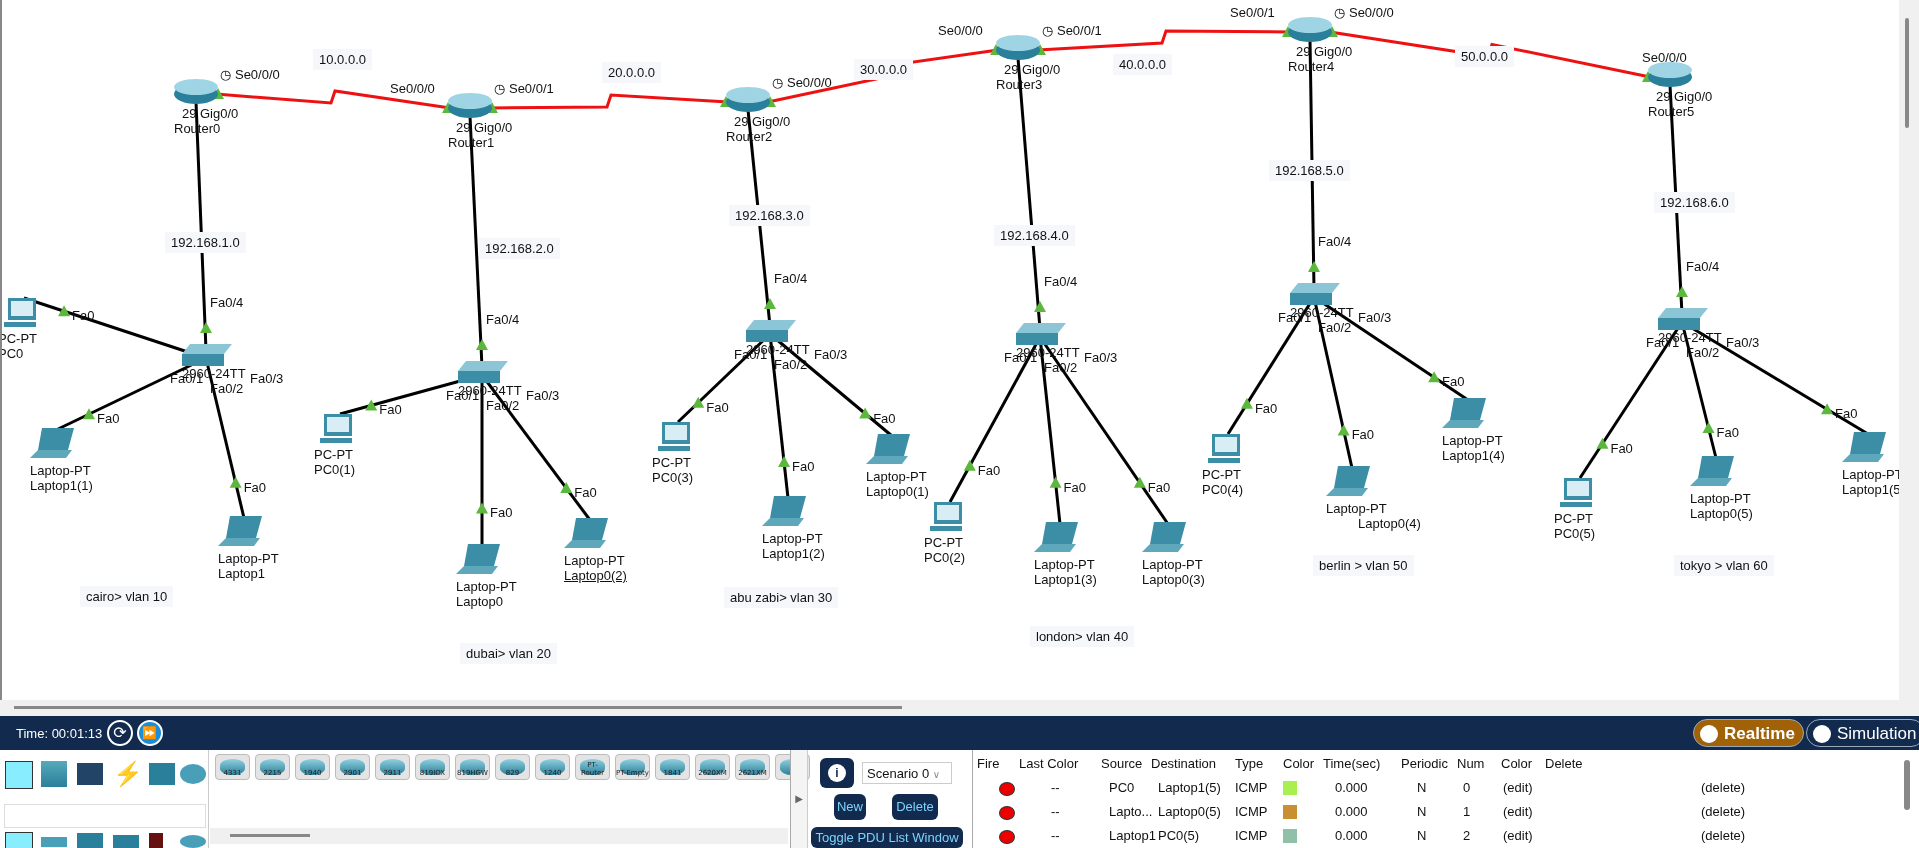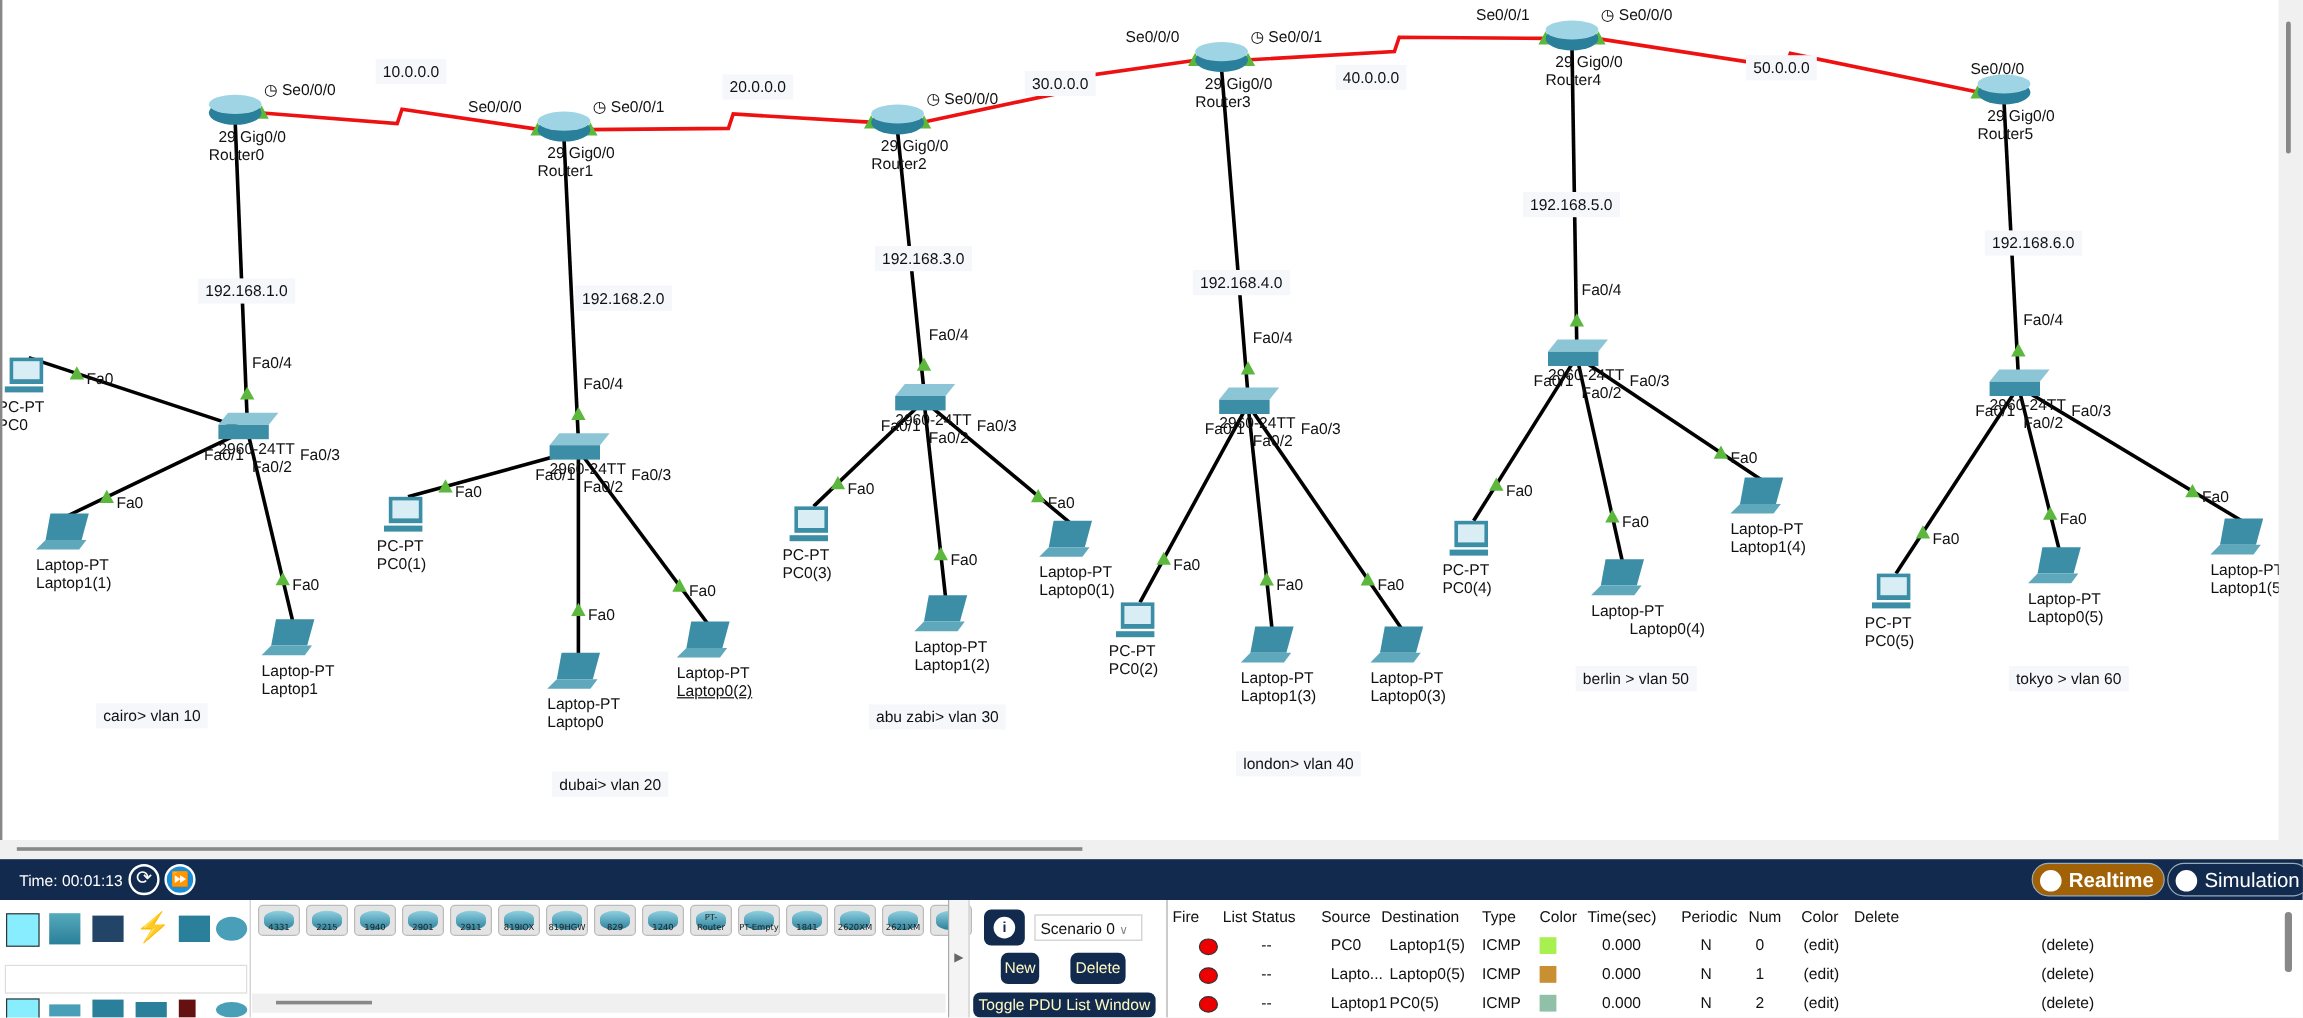--- a/index.html
+++ b/index.html
@@ -29,21 +29,21 @@
   .model{position:absolute;top:4px;width:35px;height:26px;background:#e4e4e4;border:1px solid #bbb;border-radius:4px;box-sizing:border-box;}
   .model .r{position:absolute;left:4px;top:4px;width:25px;height:16px;border-radius:50%/40%;background:linear-gradient(#8fd0e0,#2a7f9a);}
   .model .t{position:absolute;left:0;bottom:2px;width:100%;text-align:center;font-size:7px;color:#222;font-family:"DejaVu Sans",sans-serif;}
   #models-scroll{position:absolute;left:0;top:78px;width:578px;height:16px;background:#f0f0f0;}
   #models-scroll .thumb{position:absolute;left:20px;top:6px;width:80px;height:3px;background:#888;}
   #divider-arrow{position:absolute;left:790px;top:0;width:16px;height:98px;background:#f4f4f4;border-left:1px solid #aaa;border-right:1px solid #ccc;color:#666;font-size:10px;text-align:center;line-height:98px;}
   #scenario-panel{position:absolute;left:808px;top:0;width:160px;height:98px;}
   #info-btn{position:absolute;left:12px;top:8px;width:34px;height:30px;background:#112a4d;border-radius:6px;}
   #info-btn span{position:absolute;left:8px;top:6px;width:18px;height:18px;border-radius:50%;background:#fff;color:#112a4d;font-size:12px;text-align:center;line-height:18px;font-weight:bold;}
   #scenario-select{position:absolute;left:54px;top:12px;width:90px;height:22px;border:1px solid #ccc;font-size:13px;line-height:22px;padding-left:4px;box-sizing:border-box;color:#111;background:#fff;}
-  .navybtn{position:absolute;background:#112a4d;color:#fef9c3;font-size:13px;border-radius:6px;text-align:center;}
+  .navybtn{position:absolute;background:#112a4d;color:#7dd3fc;font-size:13px;border-radius:6px;text-align:center;}
   #new-btn{left:26px;top:44px;width:32px;height:26px;line-height:26px;}
   #delete-btn{left:84px;top:44px;width:46px;height:26px;line-height:26px;}
   #toggle-btn{left:3px;top:77px;width:152px;height:21px;line-height:22px;}
   #pdu-table{position:absolute;left:972px;top:0;width:930px;height:98px;border-left:1px solid #aaa;}
   .pdu-cell{position:absolute;font-size:13px;color:#111;white-space:nowrap;}
   .firedot{position:absolute;width:14px;height:12px;border-radius:50%;background:#e00;border:1px solid #333;}
   .swatch{position:absolute;width:14px;height:14px;}
   #pdu-scroll{position:absolute;left:1904px;top:10px;width:6px;height:50px;background:#888;border-radius:3px;}
 </style>
 </head>
@@ -413,21 +413,21 @@
     <div id="info-btn">
         <span>i</span>
       </div>
     <div id="scenario-select"><span>Scenario 0</span> <span style="color:#888;font-size:10px;">∨</span></div>
     <div id="new-btn" class="navybtn">New</div>
     <div id="delete-btn" class="navybtn">Delete</div>
     <div id="toggle-btn" class="navybtn">Toggle PDU List Window</div>
   </div>
   <div id="pdu-table">
       <div class="pdu-cell" style="left: 4px; top: 6px;">Fire</div>
-      <div class="pdu-cell" style="left: 46px; top: 6px;">List Status</div>
+      <div class="pdu-cell" style="left: 46px; top: 6px;">Last Color</div>
       <div class="pdu-cell" style="left: 128px; top: 6px;">Source</div>
       <div class="pdu-cell" style="left: 178px; top: 6px;">Destination</div>
       <div class="pdu-cell" style="left: 262px; top: 6px;">Type</div>
       <div class="pdu-cell" style="left: 310px; top: 6px;">Color</div>
       <div class="pdu-cell" style="left: 350px; top: 6px;">Time(sec)</div>
       <div class="pdu-cell" style="left: 428px; top: 6px;">Periodic</div>
       <div class="pdu-cell" style="left: 484px; top: 6px;">Num</div>
       <div class="pdu-cell" style="left: 528px; top: 6px;">Color</div>
       <div class="pdu-cell" style="left: 572px; top: 6px;">Delete</div>
       <div style="position: absolute; left: 0px; top: 28px; width: 930px; height: 20px;">

